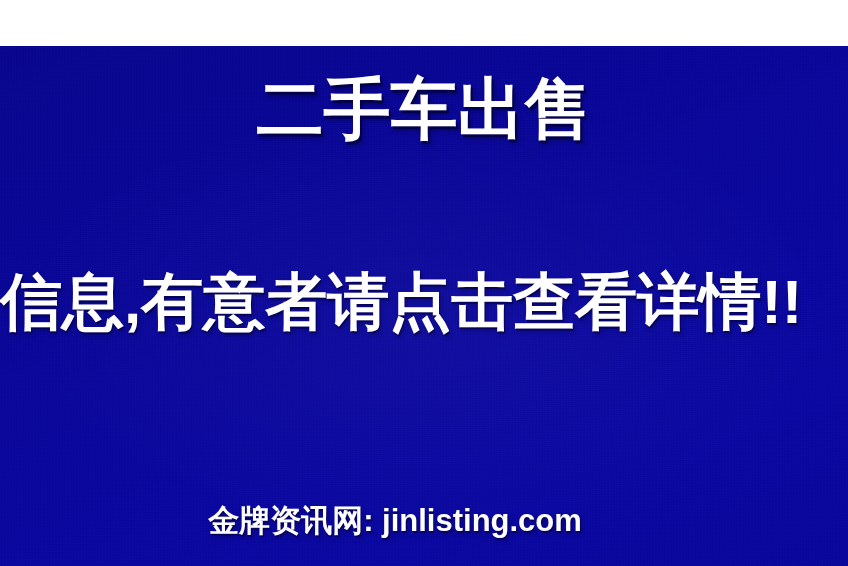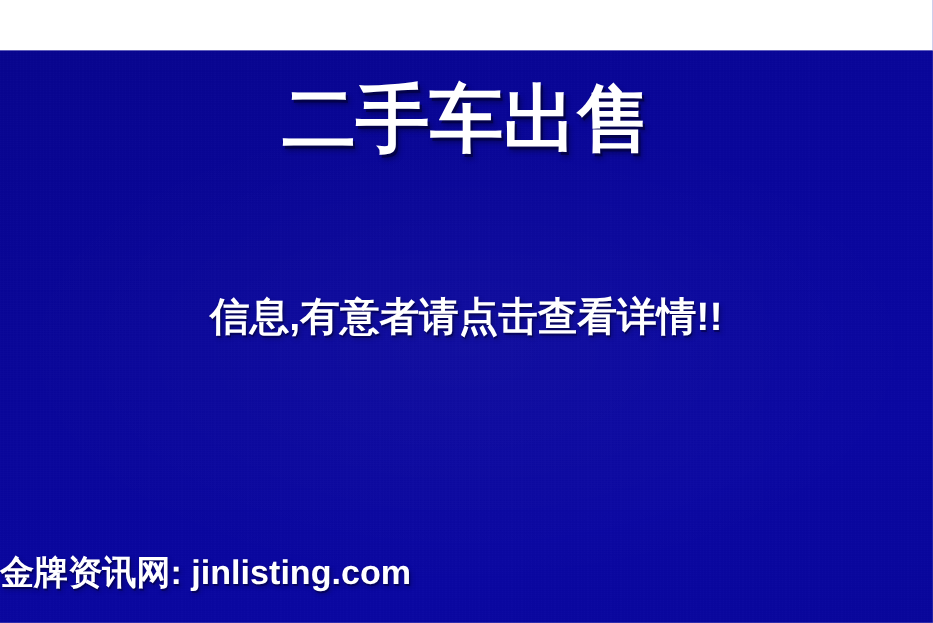--- a/index.html
+++ b/index.html
@@ -66,34 +66,33 @@
     line-height: 1.1;
     text-shadow:
       1px 2px 0 rgba(3,2,60,0.55),
       2px 3px 4px rgba(2,1,45,0.35);
   }
 
   #body-line-2 {
     left: 0;
     right: 0;
     top: 222px;
-    text-align: center;
-    font-size: 36px;
+    font-size: 62px;
     font-weight: bold;
     line-height: 1.1;
     text-shadow:
       1px 2px 0 rgba(3,2,60,0.55),
       2px 3px 4px rgba(2,1,45,0.35);
   }
 
   #footer {
     left: 0;
     right: 58px;
     top: 458px;
-    text-align: left;
+    text-align: center;
     font-size: 31px;
     font-weight: bold;
     line-height: 1.1;
     text-shadow:
       1px 2px 0 rgba(3,2,60,0.55),
       2px 3px 4px rgba(2,1,45,0.35);
   }
 </style>
 </head>
 <body>

